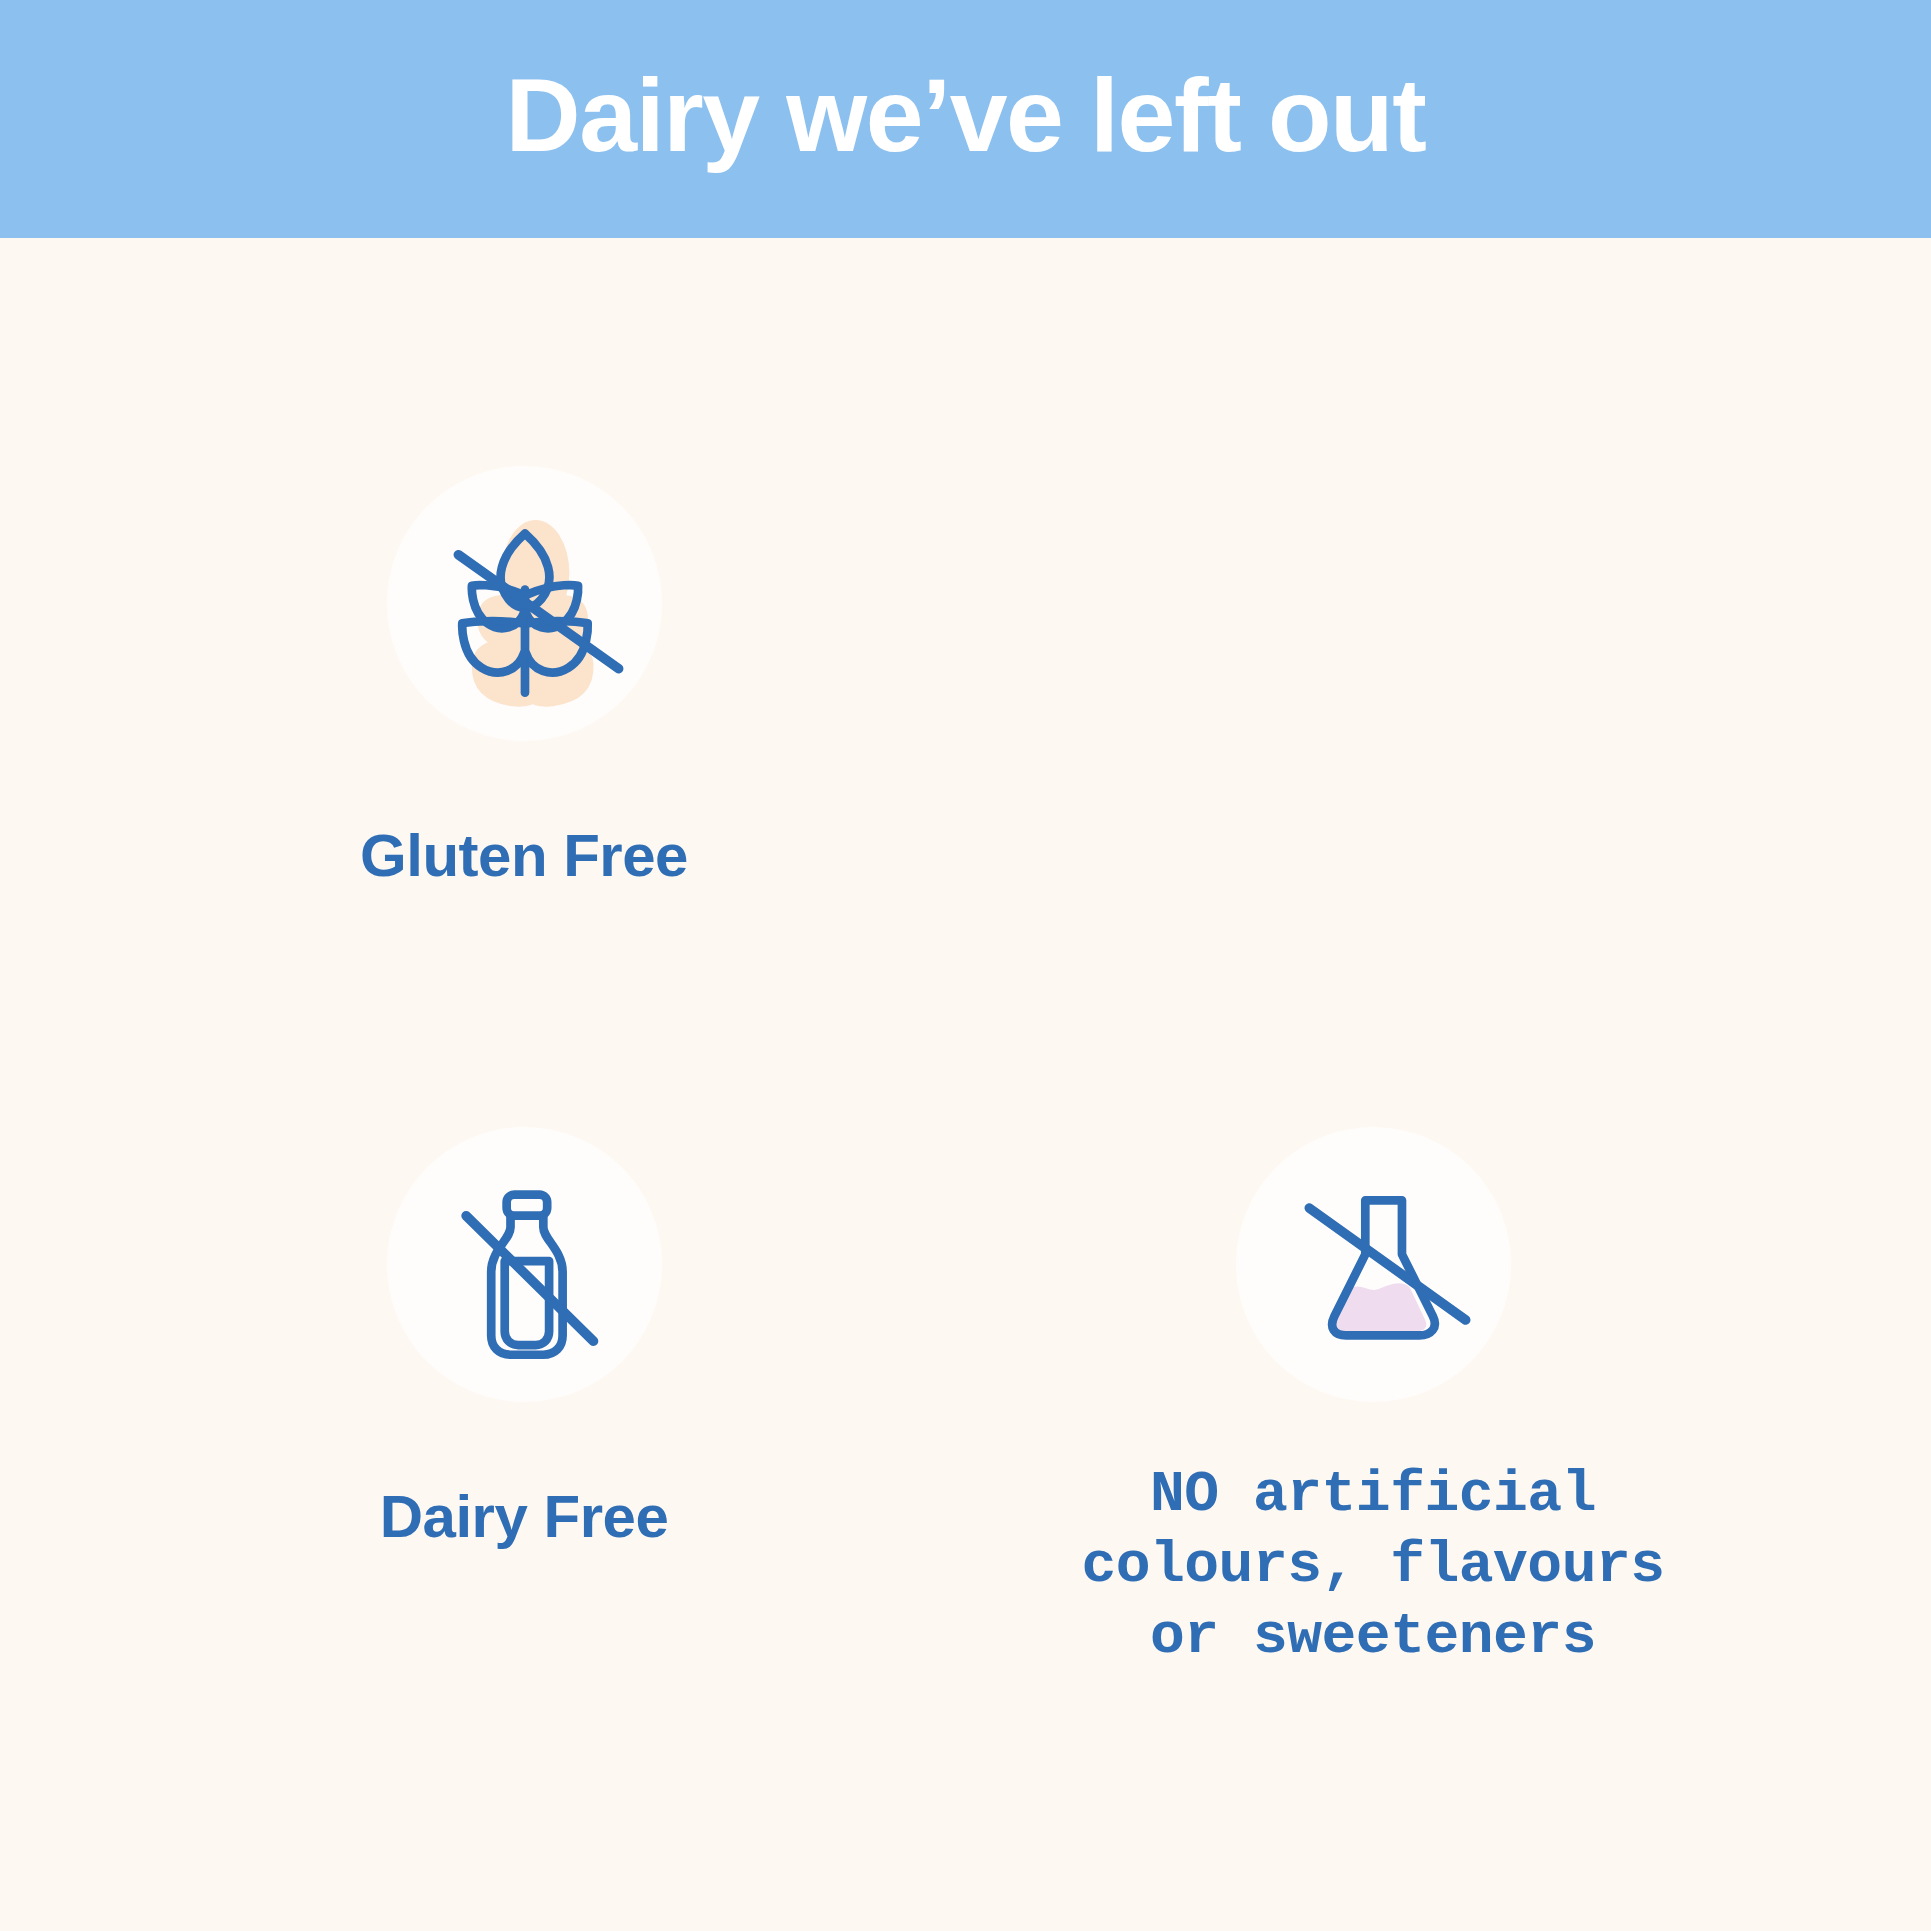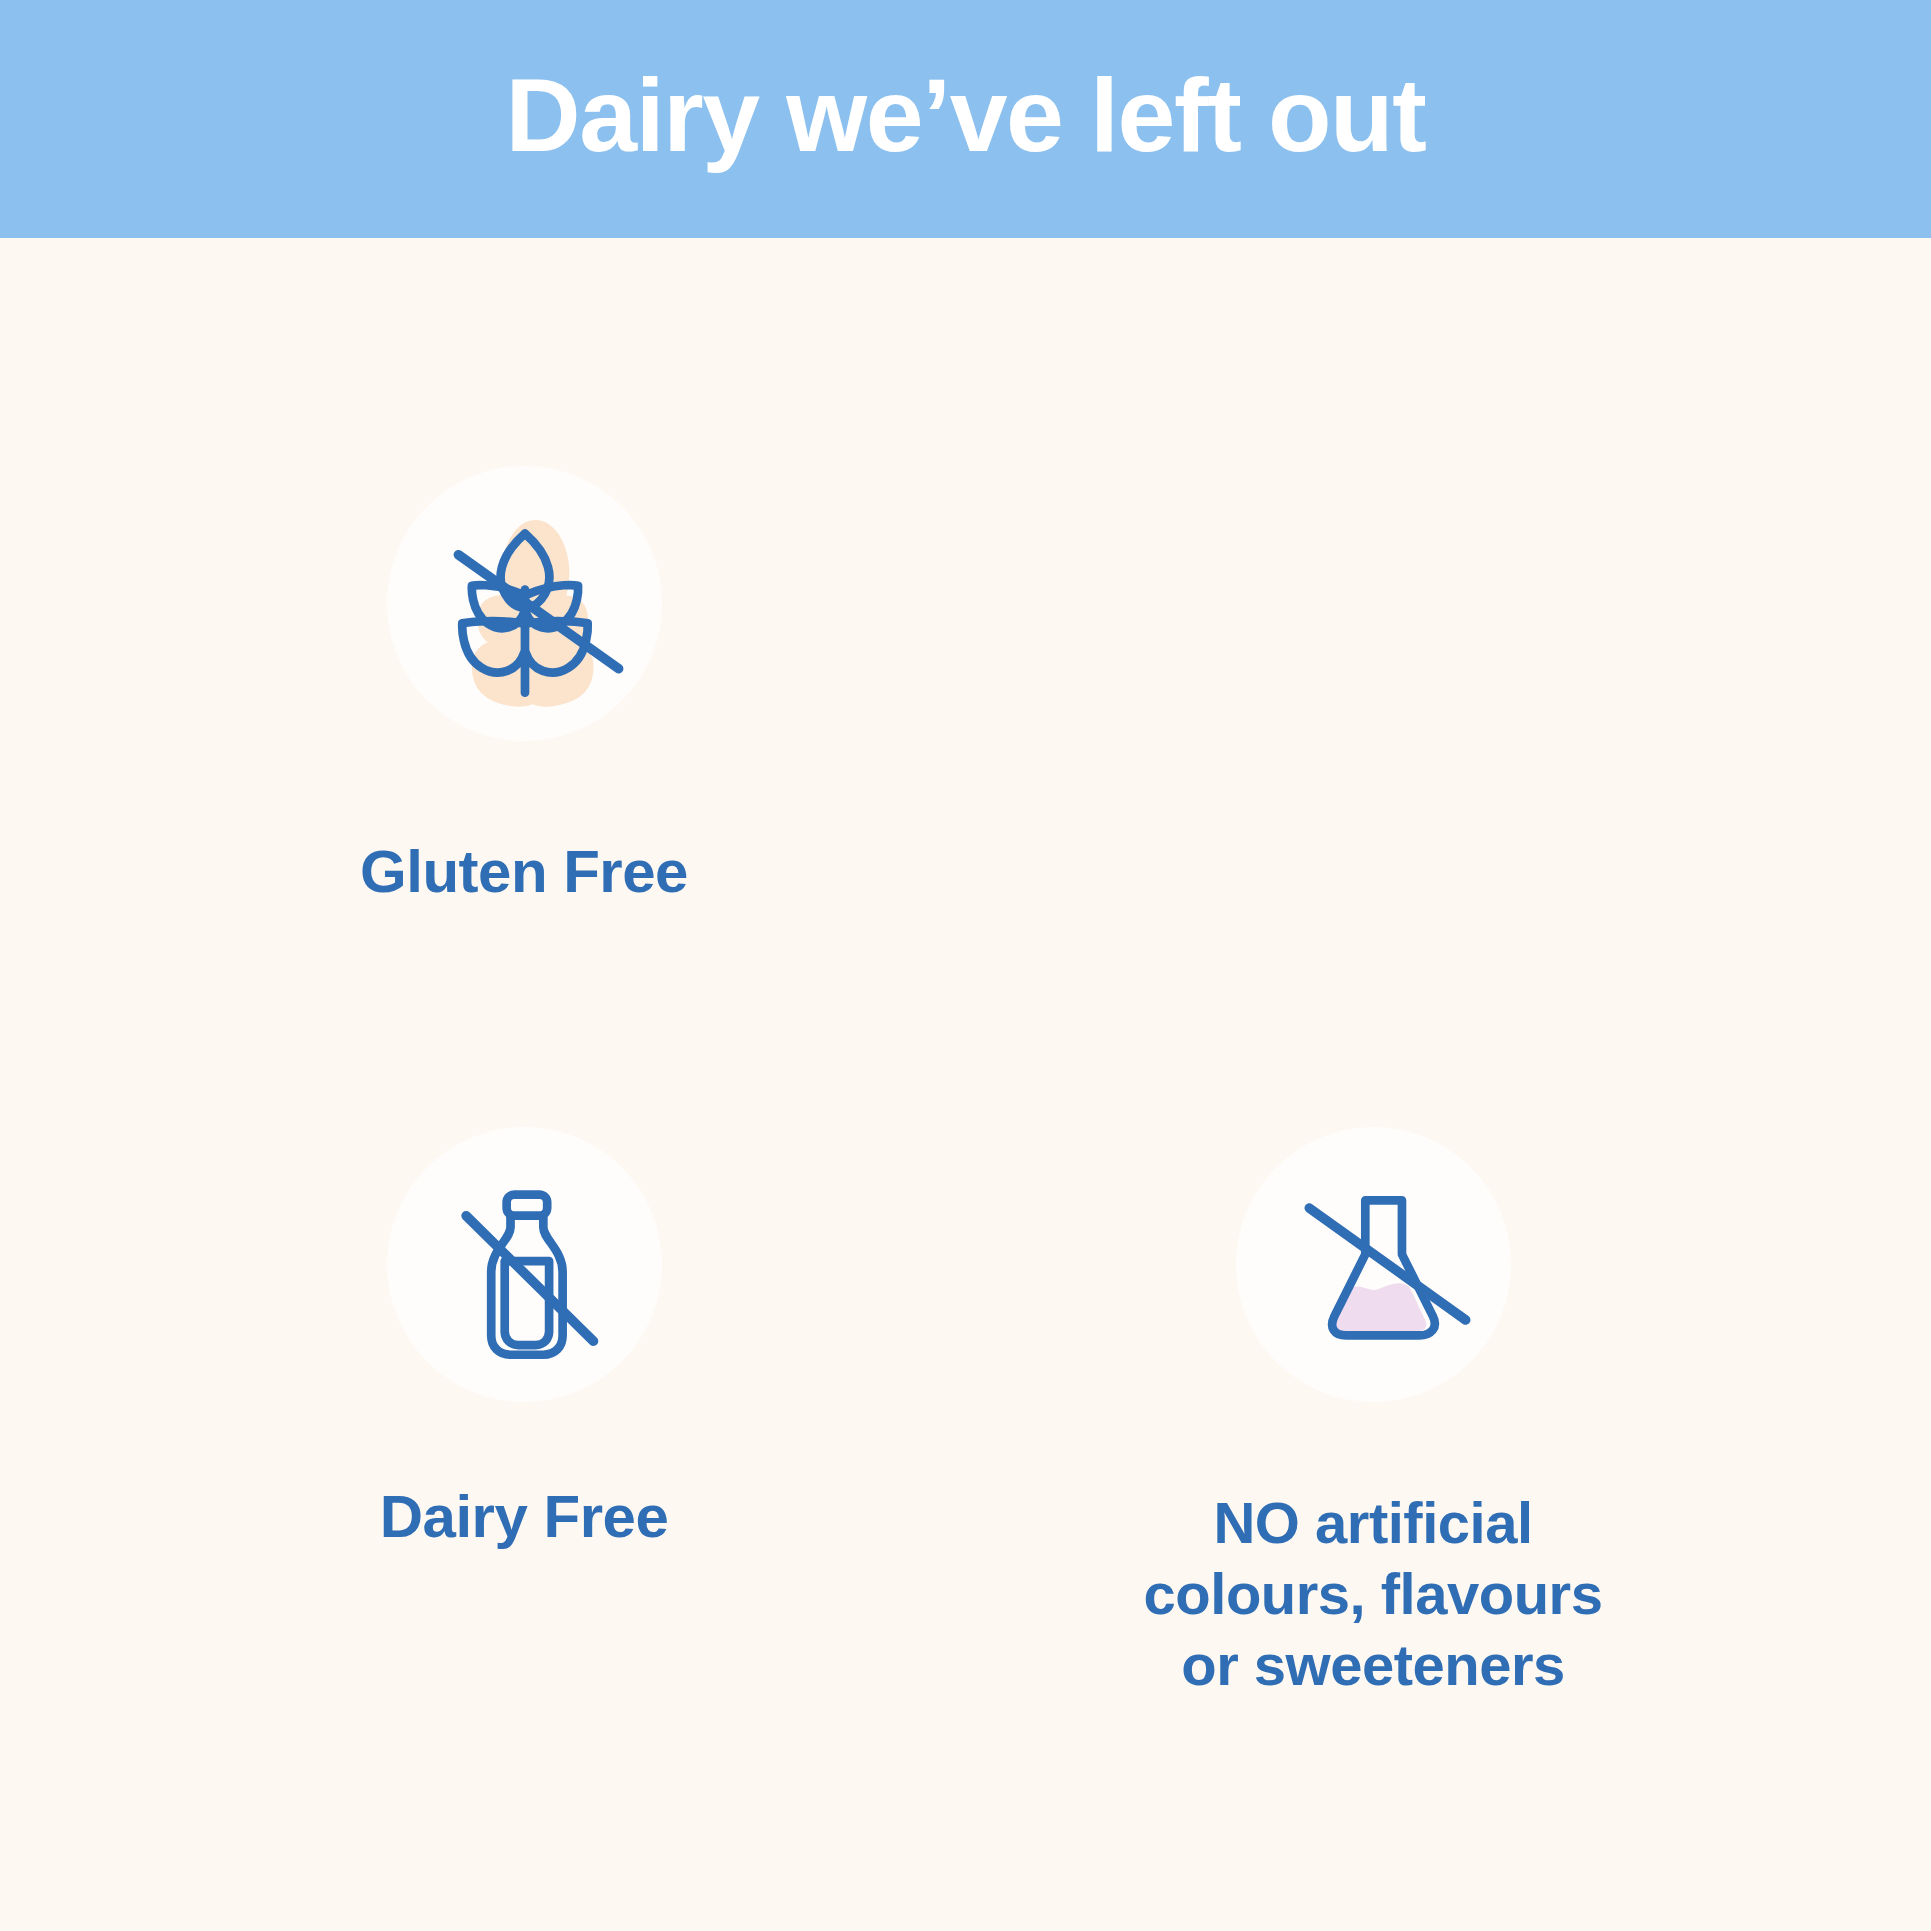--- a/index.html
+++ b/index.html
@@ -49,21 +49,21 @@
     height:1693px;
   }
 
   .feature-cell {
     position:absolute;
     width:966px;
     display:flex;
     flex-direction:column;
     align-items:center;
   }
-  .cell-r0c0 { left:41px;   top:228px;gap:16px; }
+  .cell-r0c0 { left:41px;   top:228px; }
   .cell-r0c1 { left:890px;  top:228px; }
   .cell-r1c0 { left:41px;   top:889px; }
   .cell-r1c1 { left:890px;  top:889px; }
 
   .icon-circle {
     width:275px;
     height:275px;
     border-radius:50%;
     background:#FFFDFB;
     display:flex;
@@ -77,21 +77,21 @@
     margin-top:80px;
     color:#2F6DB4;
     font-family:"Liberation Sans", sans-serif;
     font-size:60px;
     font-weight:600;
     line-height:1.18;
     text-align:center;
     letter-spacing:-0.5px;
     white-space:pre-line;
   }
-  .feature-label.multiline { margin-top:86px; font-size:58px; line-height:1.22; }
+  .feature-label.multiline { margin-top:58px; font-size:58px; line-height:1.22;font-family:Liberation Mono, monospace; }
 </style>
 </head>
 <body>
 
 <div id="page">
 
   <div class="header-band">
     <h1 class="header-title">Dairy we’ve left out</h1>
   </div>
 

